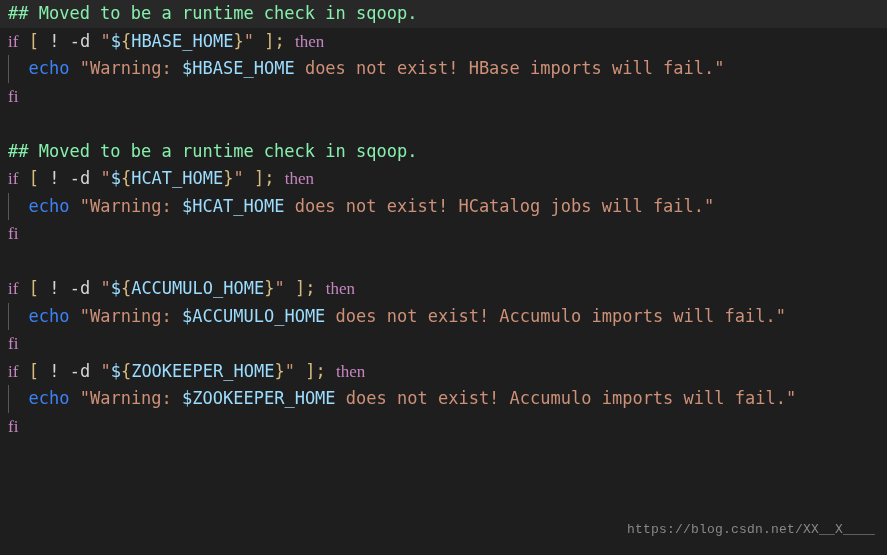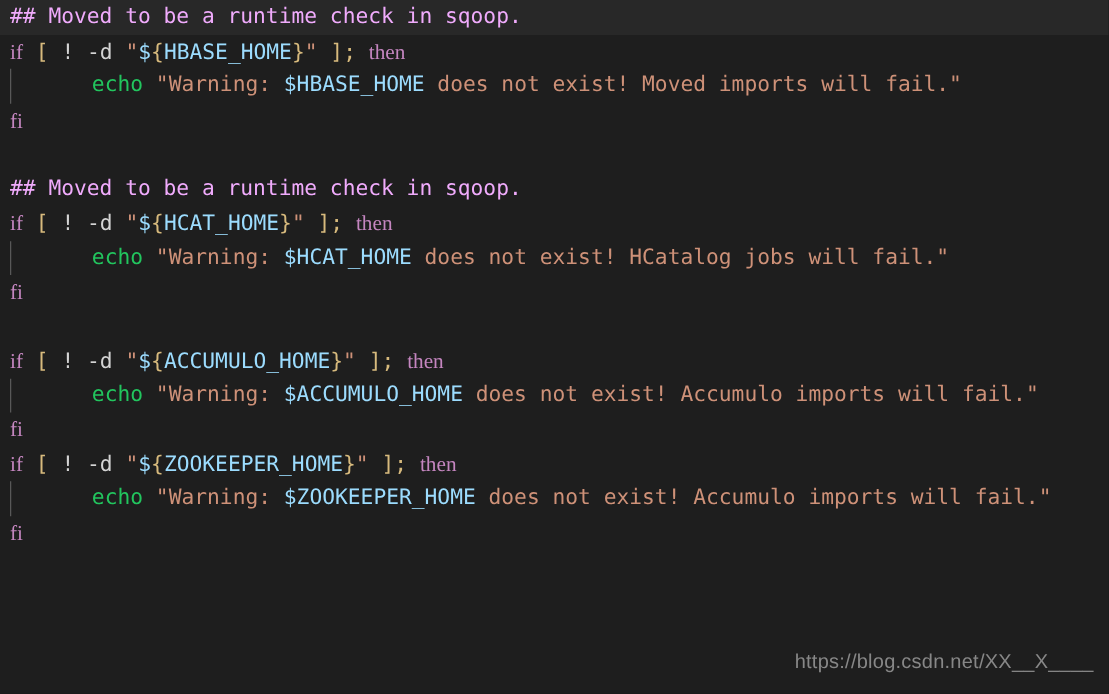--- a/index.html
+++ b/index.html
@@ -41,49 +41,49 @@
   .line.guide::before {
     content: "";
     position: absolute;
     left: 8px;
     top: 0;
     bottom: 0;
     width: 1px;
     background: #585858;
   }
   
-  .tok-comment   { color: #f0abfc; }
+  .tok-comment   { color: #86efac; }
   .tok-keyword   { color: #C586C0; font-family: Liberation Serif, serif; }
-  .tok-builtin   { color: #22c55e; margin-left: 45px; }
+  .tok-builtin   { color: #3b82f6; }
   .tok-punct     { color: #D7BA7D; }
   .tok-plain     { color: #D4D4D4; }
   .tok-string    { color: #CE9178; }
   .tok-var       { color: #9CDCFE; }
   .tok-brace     { color: #D7BA7D; }
 
   .watermark {
     position: absolute;
     right: 12px;
     bottom: 12px;
     color: #9a9a9a;
-    font-family: Liberation Sans, sans-serif;
-    font-size: 16px;
+    font-family: Liberation Mono, monospace;
+    font-size: 13px;
     letter-spacing: 0.2px;
     opacity: 0.85;
     white-space: pre;
   }
 </style>
 </head>
 <body>
 
 <div id="editor">
   <div class="code-area">
       <div class="line current"><span class="tok-comment">## Moved to be a runtime check in sqoop.</span></div>
       <div class="line"><span class="tok-keyword">if</span> <span class="tok-punct">[</span> <span class="tok-plain">!</span> <span class="tok-plain">-</span><span class="tok-plain">d</span> <span class="tok-string">"</span><span class="tok-var">$</span><span class="tok-brace">{</span><span class="tok-var">HBASE_HOME</span><span class="tok-brace">}</span><span class="tok-string">"</span> <span class="tok-punct">]</span><span class="tok-punct">;</span> <span class="tok-keyword">then</span></div>
-      <div class="line guide">  <span class="tok-builtin">echo</span> <span class="tok-string">"</span><span class="tok-string">Warning: </span><span class="tok-var">$HBASE_HOME</span><span class="tok-string"> does not exist! Moved imports will fail.</span><span class="tok-string">"</span></div>
+      <div class="line guide">  <span class="tok-builtin">echo</span> <span class="tok-string">"</span><span class="tok-string">Warning: </span><span class="tok-var">$HBASE_HOME</span><span class="tok-string"> does not exist! HBase imports will fail.</span><span class="tok-string">"</span></div>
       <div class="line"><span class="tok-keyword">fi</span></div>
       <div class="line">&nbsp;</div>
       <div class="line"><span class="tok-comment">## Moved to be a runtime check in sqoop.</span></div>
       <div class="line"><span class="tok-keyword">if</span> <span class="tok-punct">[</span> <span class="tok-plain">!</span> <span class="tok-plain">-</span><span class="tok-plain">d</span> <span class="tok-string">"</span><span class="tok-var">$</span><span class="tok-brace">{</span><span class="tok-var">HCAT_HOME</span><span class="tok-brace">}</span><span class="tok-string">"</span> <span class="tok-punct">]</span><span class="tok-punct">;</span> <span class="tok-keyword">then</span></div>
       <div class="line guide">  <span class="tok-builtin">echo</span> <span class="tok-string">"</span><span class="tok-string">Warning: </span><span class="tok-var">$HCAT_HOME</span><span class="tok-string"> does not exist! HCatalog jobs will fail.</span><span class="tok-string">"</span></div>
       <div class="line"><span class="tok-keyword">fi</span></div>
       <div class="line">&nbsp;</div>
       <div class="line"><span class="tok-keyword">if</span> <span class="tok-punct">[</span> <span class="tok-plain">!</span> <span class="tok-plain">-</span><span class="tok-plain">d</span> <span class="tok-string">"</span><span class="tok-var">$</span><span class="tok-brace">{</span><span class="tok-var">ACCUMULO_HOME</span><span class="tok-brace">}</span><span class="tok-string">"</span> <span class="tok-punct">]</span><span class="tok-punct">;</span> <span class="tok-keyword">then</span></div>
       <div class="line guide">  <span class="tok-builtin">echo</span> <span class="tok-string">"</span><span class="tok-string">Warning: </span><span class="tok-var">$ACCUMULO_HOME</span><span class="tok-string"> does not exist! Accumulo imports will fail.</span><span class="tok-string">"</span></div>
       <div class="line"><span class="tok-keyword">fi</span></div>

